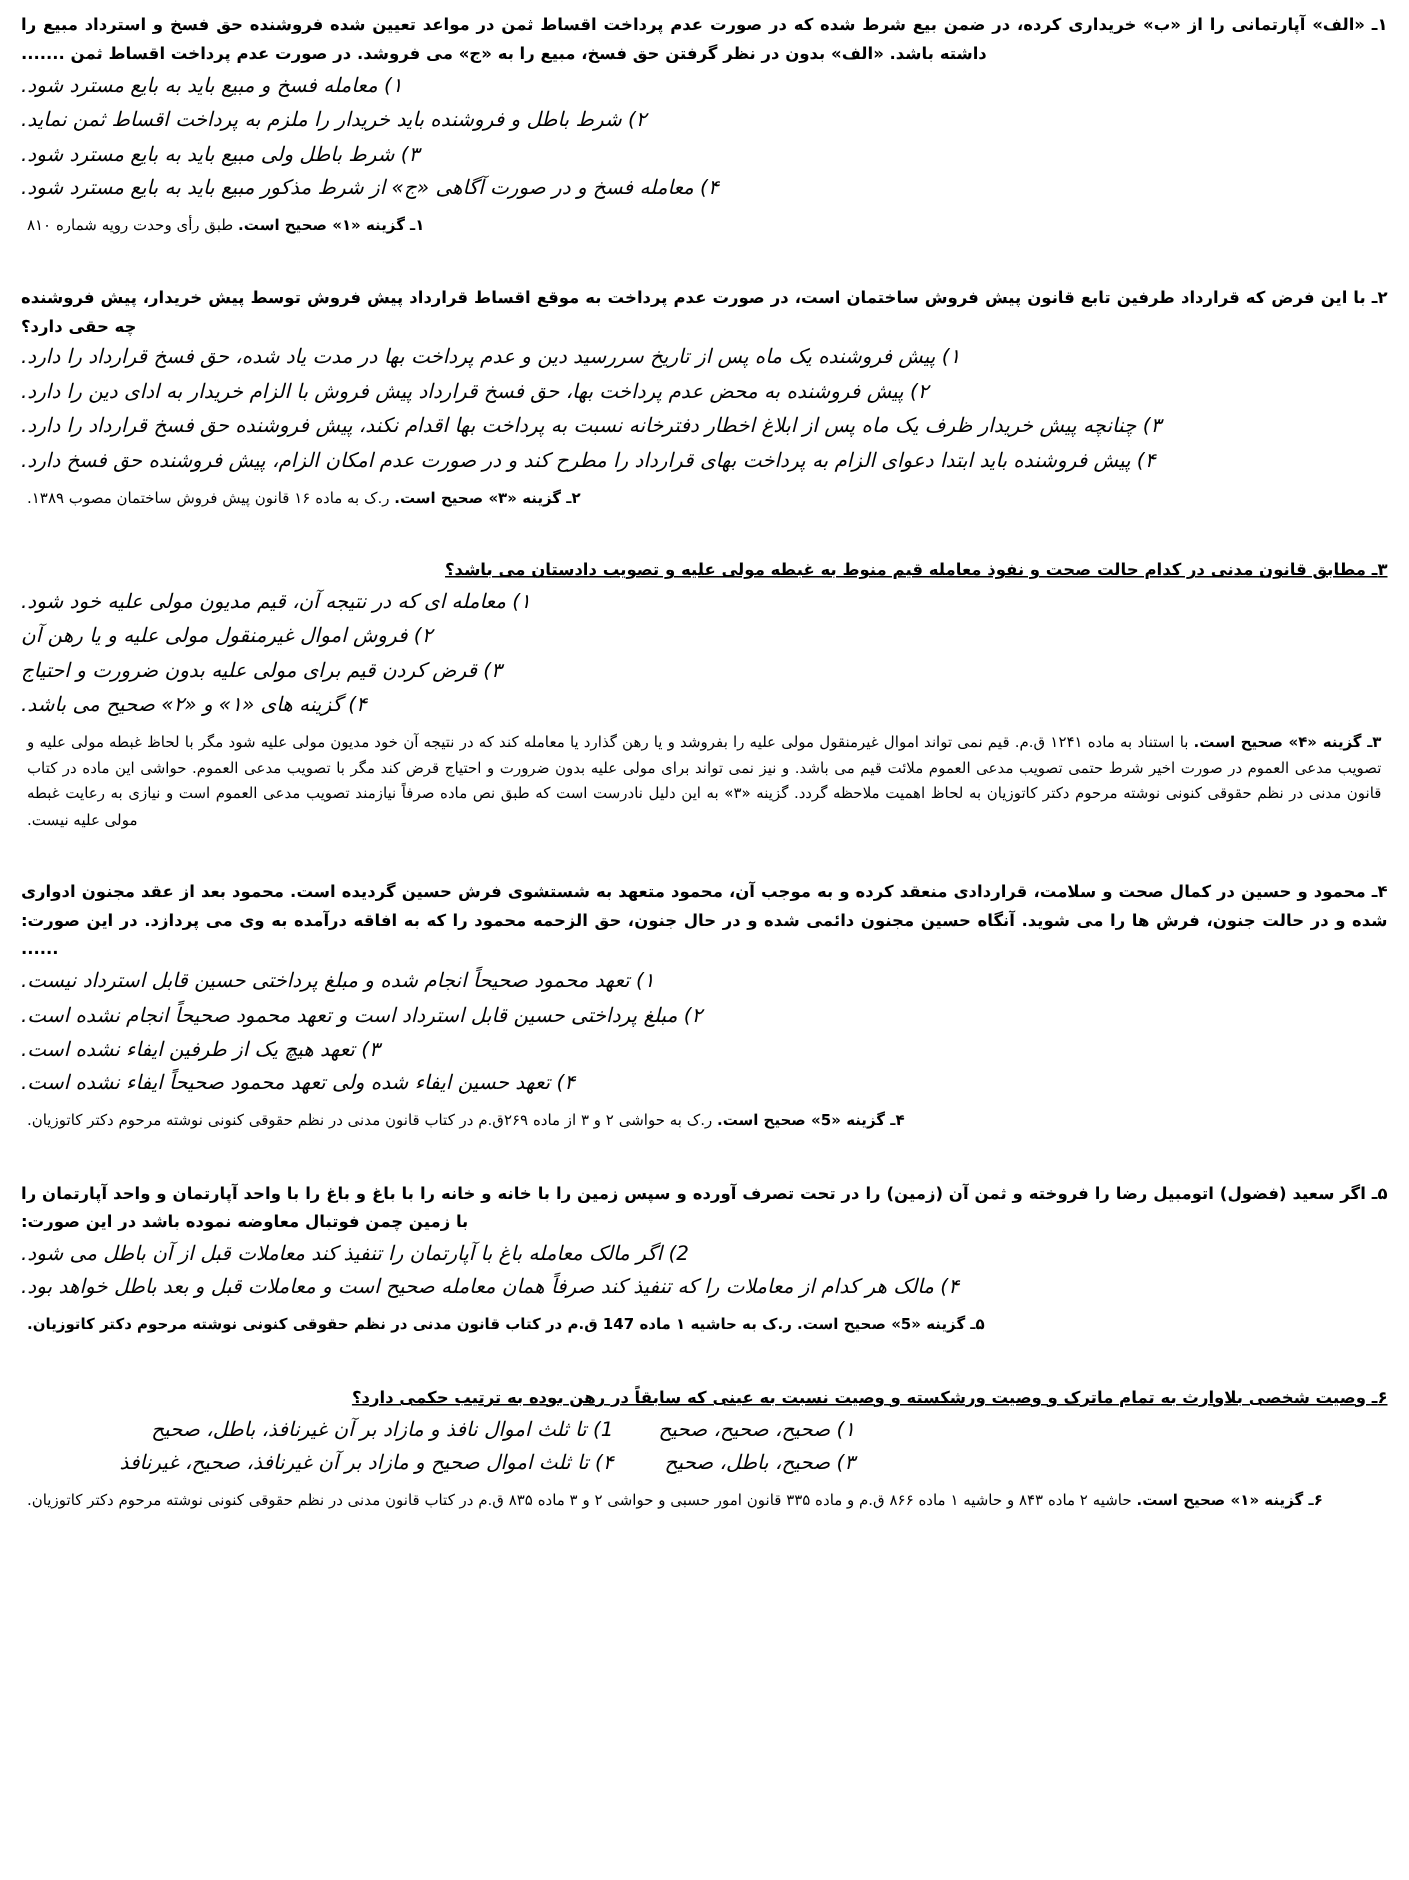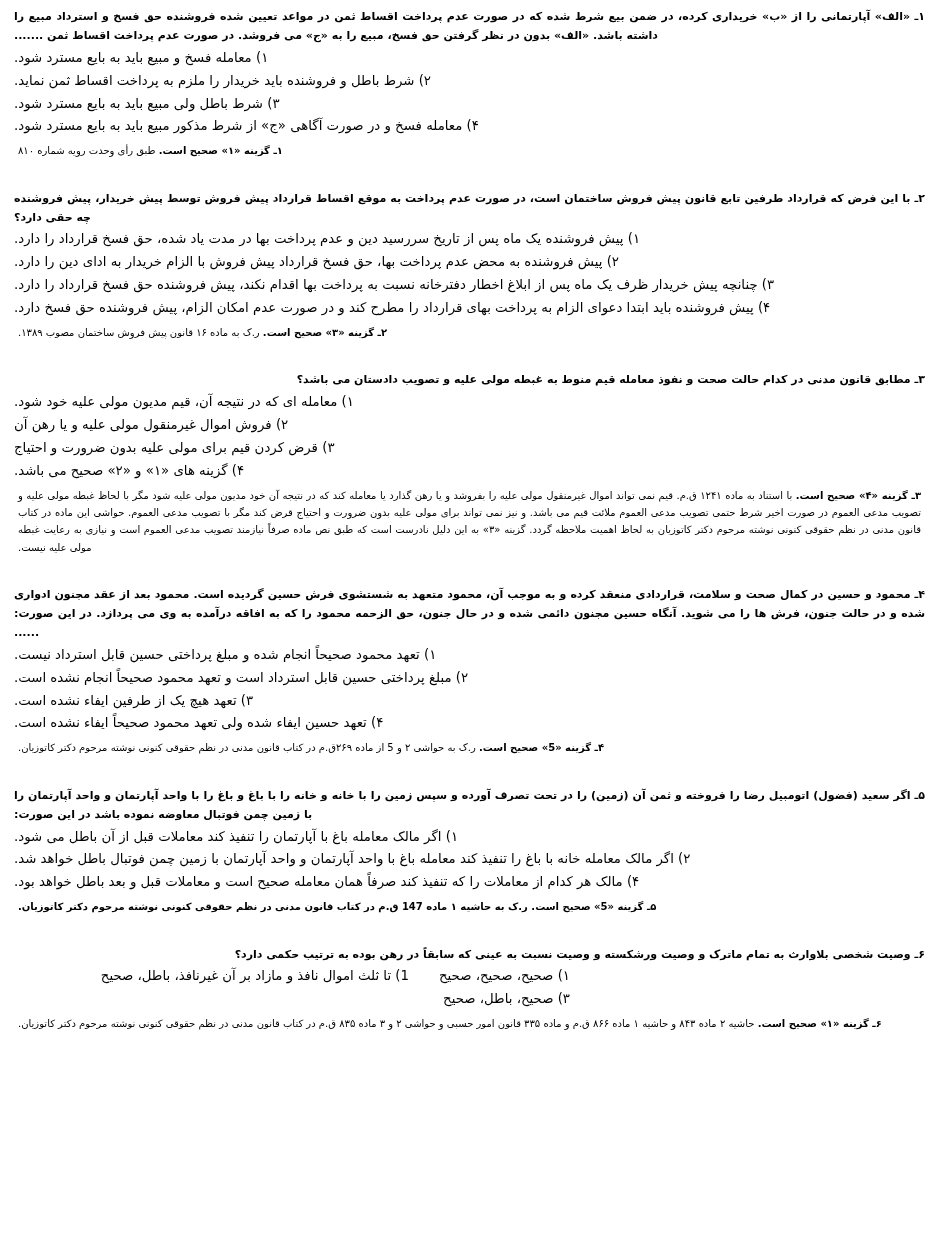--- a/index.html
+++ b/index.html
@@ -30,34 +30,36 @@
     line-height: 1.72;
     text-align: justify;
     text-align-last: left;
     direction: rtl;
     margin: 0 0 1px 0;
     letter-spacing: -0.1px;
   }
   .q-stem.short-stem {
     text-align: right;
     text-align-last: right;
+    text-decoration: underline;
   }
   .options {
     list-style: none;
     margin: 0;
     padding: 0;
   }
   .option {
     font-size: 13.3px;
     line-height: 1.72;
     text-align: left;
     direction: rtl;
     margin: 0;
     padding: 0;
     white-space: nowrap;
+    font-style: italic;
   }
   .options.two-col {
     display: grid;
     grid-template-columns: 1fr 1fr;
     column-gap: 0px;
   }
   .options.two-col .option {
     text-align: right;
   }
   .options.two-col .option.col-right {
@@ -128,40 +130,40 @@
   <div class="spacer-lg"></div>
 
   <div class="question-block">
     <p class="q-stem">۴ـ محمود و حسین در کمال صحت و سلامت، قراردادی منعقد کرده و به موجب آن، محمود متعهد به شستشوی فرش حسین گردیده است. محمود بعد از عقد مجنون ادواری شده و در حالت جنون، فرش ها را می شوید. آنگاه حسین مجنون دائمی شده و در حال جنون، حق الزحمه محمود را که به افاقه درآمده به وی می پردازد. در این صورت: ......</p>
     <ul class="options">
       <li class="option">۱) تعهد محمود صحیحاً انجام شده و مبلغ پرداختی حسین قابل استرداد نیست.</li>
       <li class="option">۲) مبلغ پرداختی حسین قابل استرداد است و تعهد محمود صحیحاً انجام نشده است.</li>
       <li class="option">۳) تعهد هیچ یک از طرفین ایفاء نشده است.</li>
       <li class="option">۴) تعهد حسین ایفاء شده ولی تعهد محمود صحیحاً ایفاء نشده است.</li>
     </ul>
-    <p class="answer short-ans"><span class="lead">۴ـ گزینه «5» صحیح است.</span><span> ر.ک به حواشی ۲ و 5 از ماده ۲۶۹ق.م در کتاب قانون مدنی در نظم حقوقی کنونی نوشته مرحوم دکتر کاتوزیان.</span></p>
+    <p class="answer short-ans"><span class="lead">۴ـ گزینه «5» صحیح است.</span><span> ر.ک به حواشی ۲ و ۳ از ماده ۲۶۹ق.م در کتاب قانون مدنی در نظم حقوقی کنونی نوشته مرحوم دکتر کاتوزیان.</span></p>
   </div>
 
   <div class="spacer-lg"></div>
 
   <div class="question-block">
     <p class="q-stem">۵ـ اگر سعید (فضول) اتومبیل رضا را فروخته و ثمن آن (زمین) را در تحت تصرف آورده و سپس زمین را با خانه و خانه را با باغ و باغ را با واحد آپارتمان و واحد آپارتمان را با زمین چمن فوتبال معاوضه نموده باشد در این صورت:</p>
     <ul class="options">
-      <li class="option">۱) اگر مالک معامله باغ با آپارتمان را تنفیذ کند معاملات قبل از آن باطل می شود.</li>
-      <li class="option">۲) اگر مالک معامله خانه با باغ را تنفیذ کند معامله باغ با واحد آپارتمان و واحد آپارتمان با زمین چمن فوتبال باطل خواهد شد.</li>
+      <li class="option">2) اگر مالک معامله باغ با آپارتمان را تنفیذ کند معاملات قبل از آن باطل می شود.</li>
       <li class="option">۴) مالک هر کدام از معاملات را که تنفیذ کند صرفاً همان معامله صحیح است و معاملات قبل و بعد باطل خواهد بود.</li>
     </ul>
     <p class="answer short-ans"><span class="lead">۵ـ گزینه «5» صحیح است.</span><span class="lead"> ر.ک به حاشیه ۱ ماده 147 ق.م در کتاب قانون مدنی در نظم حقوقی کنونی نوشته مرحوم دکتر کاتوزیان.</span></p>
   </div>
 
   <div class="spacer-lg"></div>
 
   <div class="question-block">
     <p class="q-stem short-stem">۶ـ وصیت شخصی بلاوارث به تمام ماترک و وصیت ورشکسته و وصیت نسبت به عینی که سابقاً در رهن بوده به ترتیب حکمی دارد؟</p>
     <ul class="options two-col">
       <li class="option col-right">۱) صحیح، صحیح، صحیح</li>
       <li class="option col-left">1) تا ثلث اموال نافذ و مازاد بر آن غیرنافذ، باطل، صحیح</li>
       <li class="option col-right">۳) صحیح، باطل، صحیح</li>
+      <li class="option col-left">۴) تا ثلث اموال صحیح و مازاد بر آن غیرنافذ، صحیح، غیرنافذ</li>
     </ul>
     <p class="answer"><span class="lead">۶ـ گزینه «۱» صحیح است.</span><span> حاشیه ۲ ماده ۸۴۳ و حاشیه ۱ ماده ۸۶۶ ق.م و ماده ۳۳۵ قانون امور حسبی و حواشی ۲ و ۳ ماده ۸۳۵ ق.م در کتاب قانون مدنی در نظم حقوقی کنونی نوشته مرحوم دکتر کاتوزیان.</span></p>
   </div>
 
 </div>
 
 </body></html>

